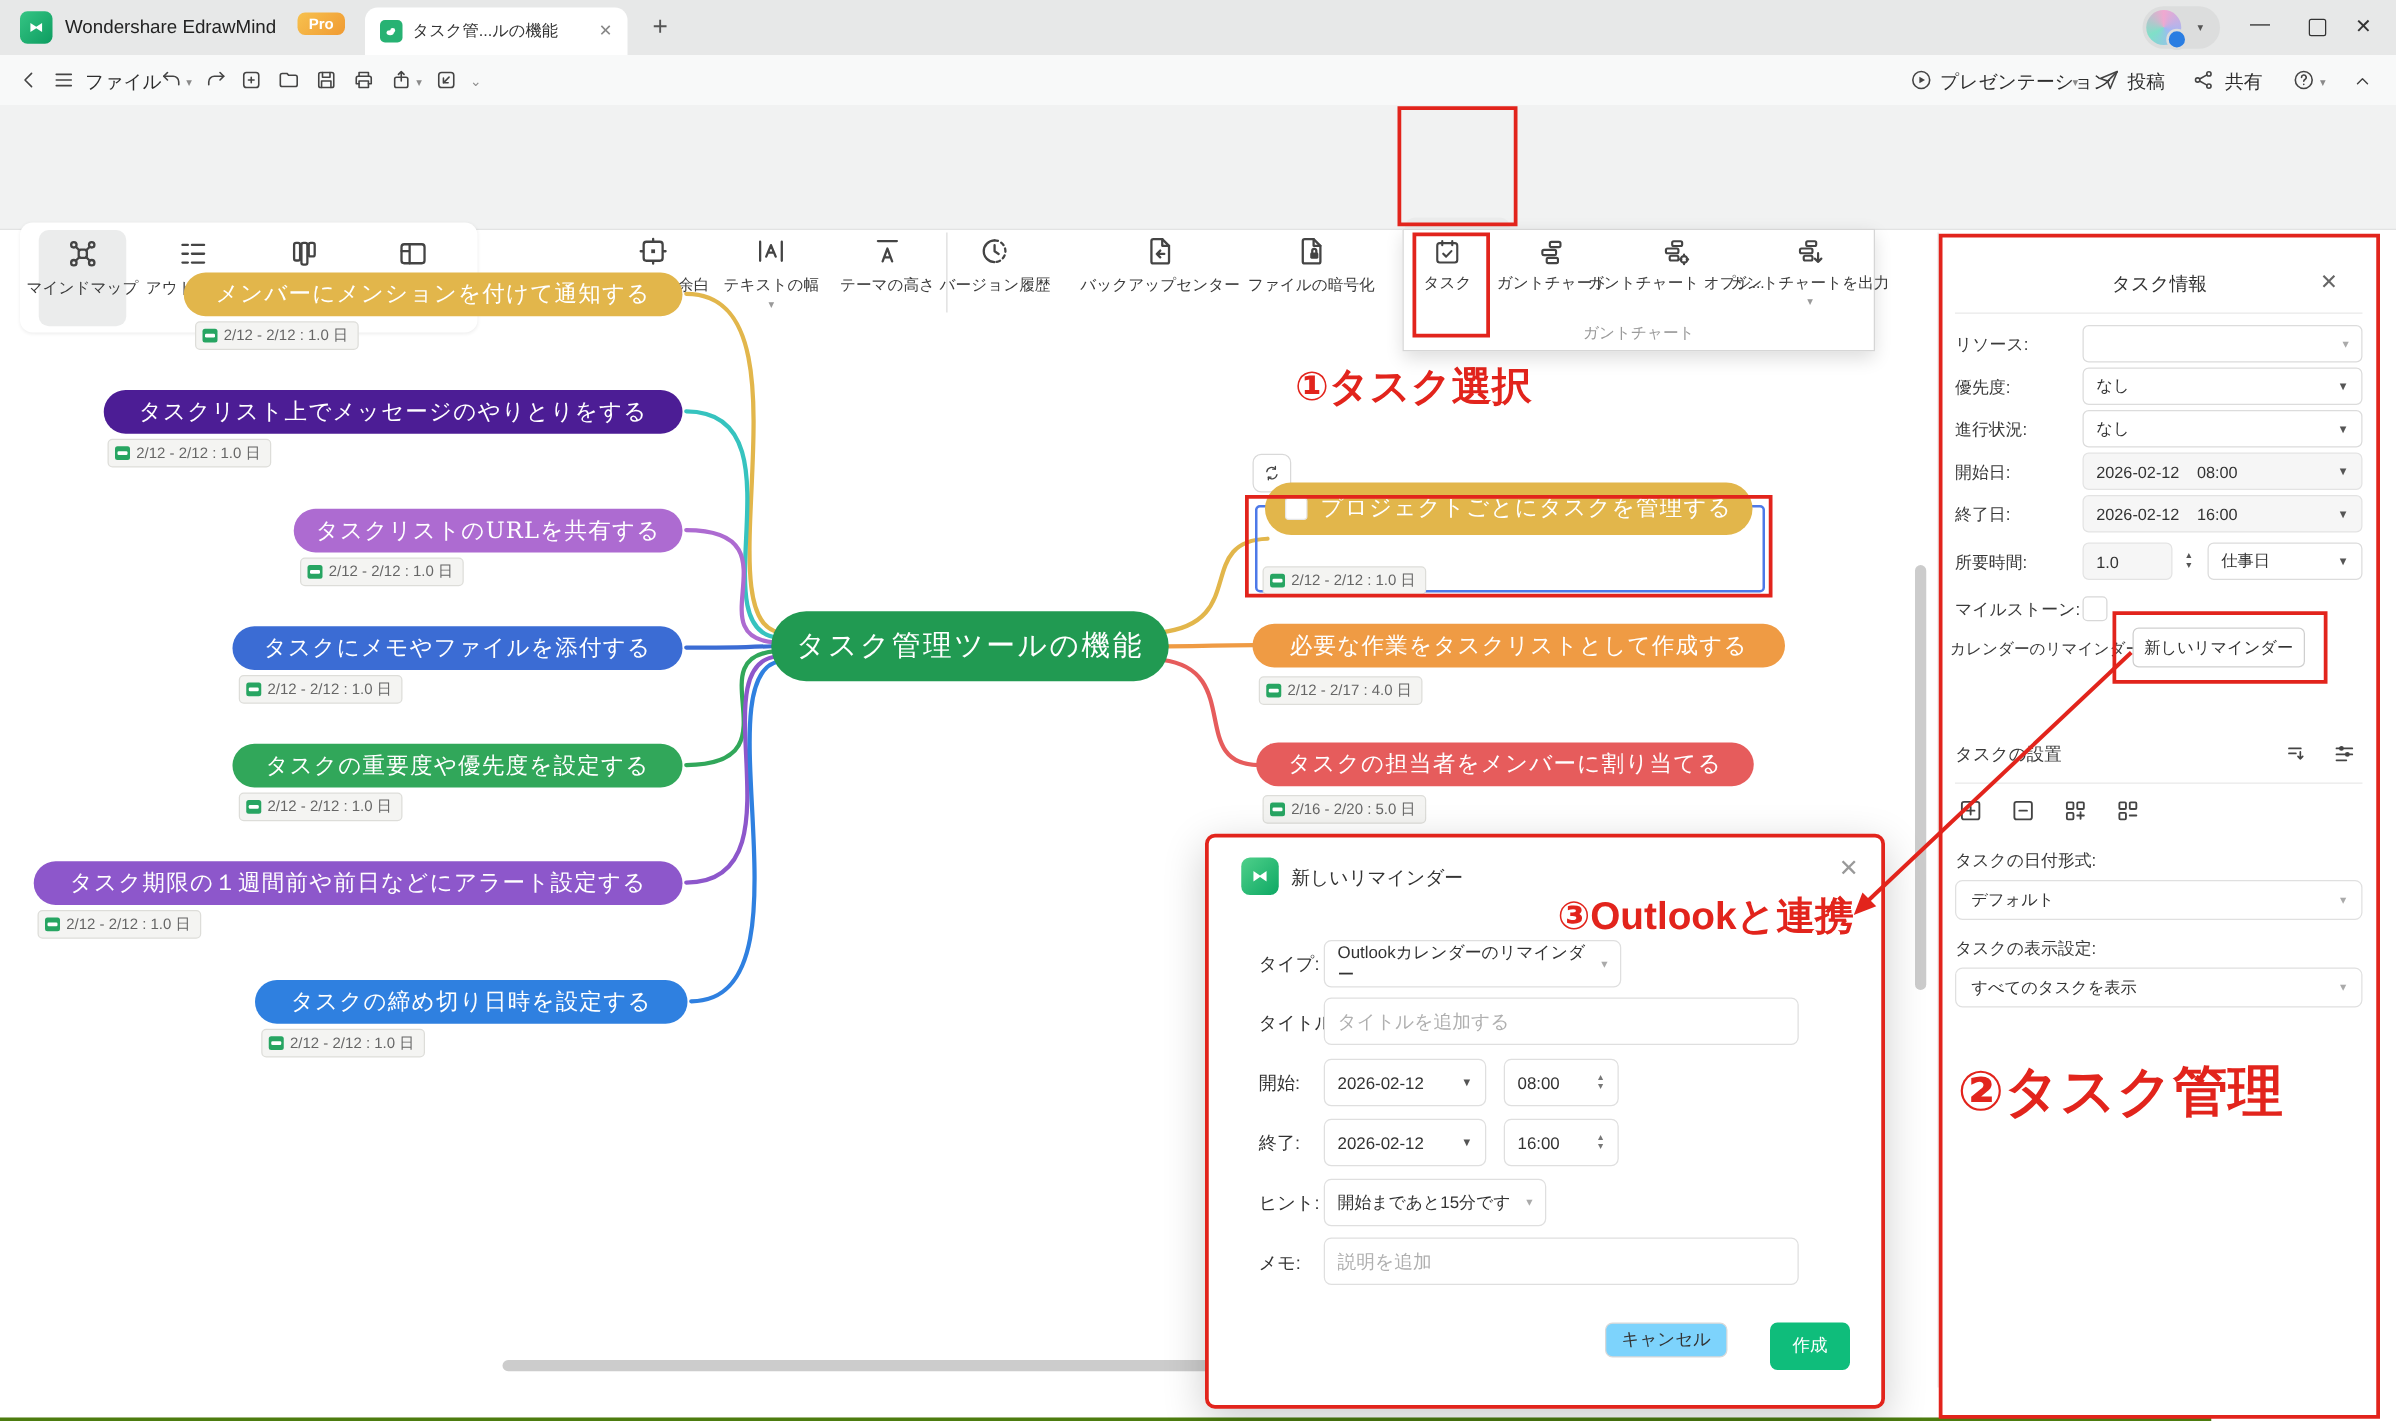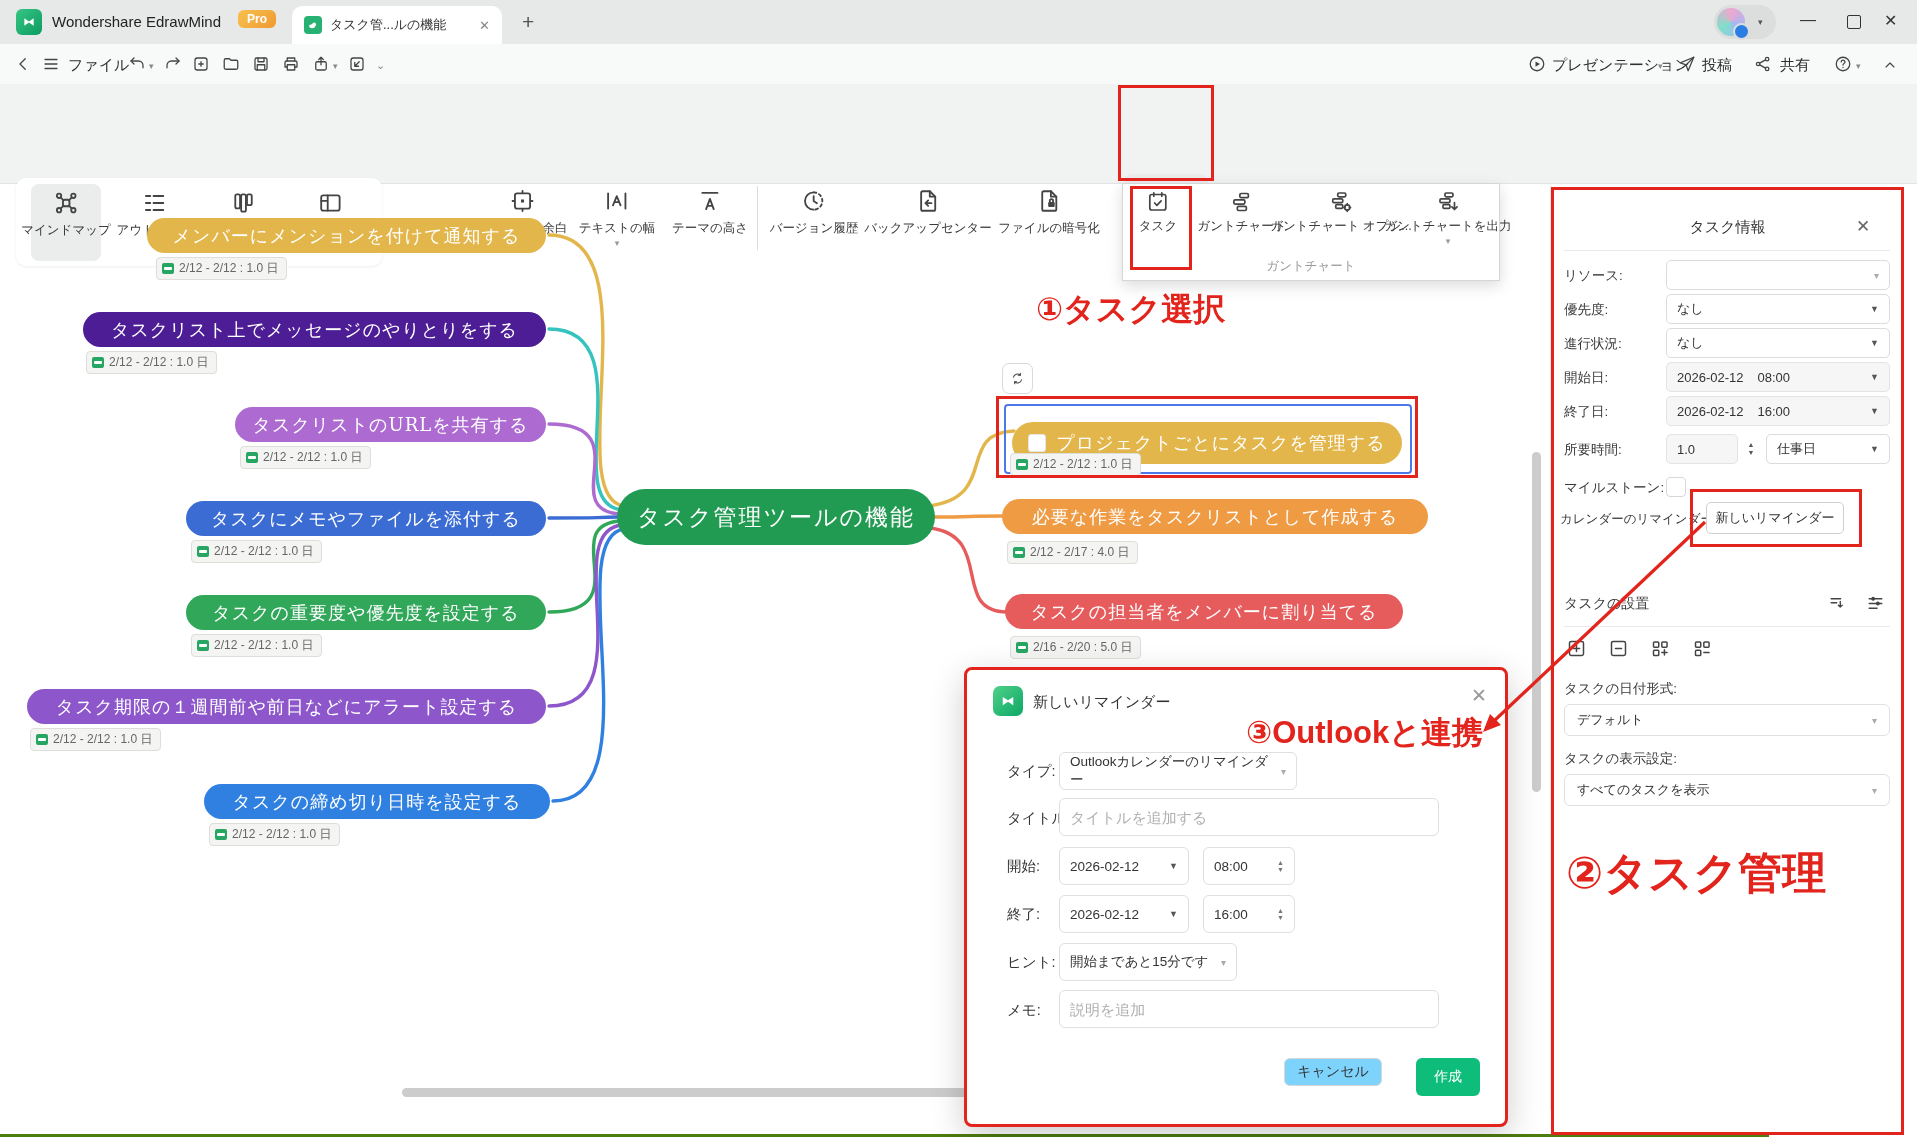--- a/index.html
+++ b/index.html
@@ -51,21 +51,21 @@
   .cal::after{content:"";position:absolute;left:2px;top:4px;right:2px;height:3px;background:#fff;border-radius:1px;}
   .lt1{left:147px;top:218px;width:399px;background:#e2b64b;}
   .lt2{left:83px; top:312px;width:463px;background:#4c1d95;}
   .lt3{left:235px;top:407px;width:311px;background:#ad6bd1;}
   .lt4{left:186px;top:501px;width:360px;background:#3b6cd4;}
   .lt5{left:186px;top:595px;width:360px;background:#31a75a;}
   .lt6{left:27px; top:689px;width:519px;background:#8d57cb;}
   .lt7{left:204px;top:784px;width:346px;background:#2f80e0;}
   .rt2{left:1002px;top:499px;width:426px;background:#ef9b44;}
   .rt3{left:1005px;top:594px;width:398px;background:#e65c5c;}
-  #rt1{left:1012px;top:422px;width:390px;height:42px;line-height:42px;border-radius:21px;background:#e2b64b;
+  #rt1{left:1012px;top:386px;width:390px;height:42px;line-height:42px;border-radius:21px;background:#e2b64b;
        display:flex;align-items:center;justify-content:center;gap:10px;}
   #rt1-check{width:16px;height:16px;background:#fff;border:1px solid #e6e6e6;border-radius:3px;flex:0 0 auto;}
   .selbox-blue{position:absolute;left:1004px;top:404px;width:404px;height:66px;border:2px solid #4d79e8;border-radius:4px;z-index:2;}
   .annot{position:absolute;color:#e2241c;font-weight:bold;white-space:nowrap;}
   .scrollpill{position:absolute;background:#cccccc;border-radius:5px;z-index:3;}
   
   #taskpanel{position:absolute;left:1550px;top:186px;width:355px;height:924px;background:#fff;border-left:1px solid #e8e8e8;z-index:20;}
   .plabel{position:absolute;font-size:13.5px;color:#3a3a3a;white-space:nowrap;}
   .pctl{position:absolute;left:1666px;width:224px;height:30px;background:#fff;border:1px solid #dcdcdc;border-radius:5px;
         box-sizing:border-box;font-size:13px;color:#333;display:flex;align-items:center;padding:0 10px;z-index:21;}
@@ -297,21 +297,21 @@
     <div class="tool" style="left:710px;">
       <svg class="ic" width="26" height="26" viewBox="0 0 24 24">
           <path d="M5 4.5h14"></path>
           <path d="M8.5 19.5L12 10l3.5 9.5M9.8 16.5h4.4"></path>
         </svg>
       <span class="lbl">テーマの高さ</span>
       </div>
 
     <div class="vsep" style="left:757px;top:102px;height:64px;"></div>
 
-    <div class="tool" style="left:814px;">
+    <div class="tool" style="left:796px;">
       <svg class="ic" width="26" height="26" viewBox="0 0 24 24">
           <path d="M12 4a8 8 0 0 0-8 8 8 8 0 0 0 8 8"></path>
           <path d="M12 4a8 8 0 0 1 8 8 8 8 0 0 1-8 8" stroke-dasharray="2.5 2.7"></path>
           <path d="M12 7.5V12l3 2"></path>
         </svg>
       <span class="lbl">バージョン履歴</span>
       </div>
     <div class="tool" style="left:928px;">
       <svg class="ic" width="26" height="26" viewBox="0 0 24 24">
           <path d="M13.5 3H7a1.5 1.5 0 0 0-1.5 1.5v15A1.5 1.5 0 0 0 7 21h10a1.5 1.5 0 0 0 1.5-1.5V8z"></path>

